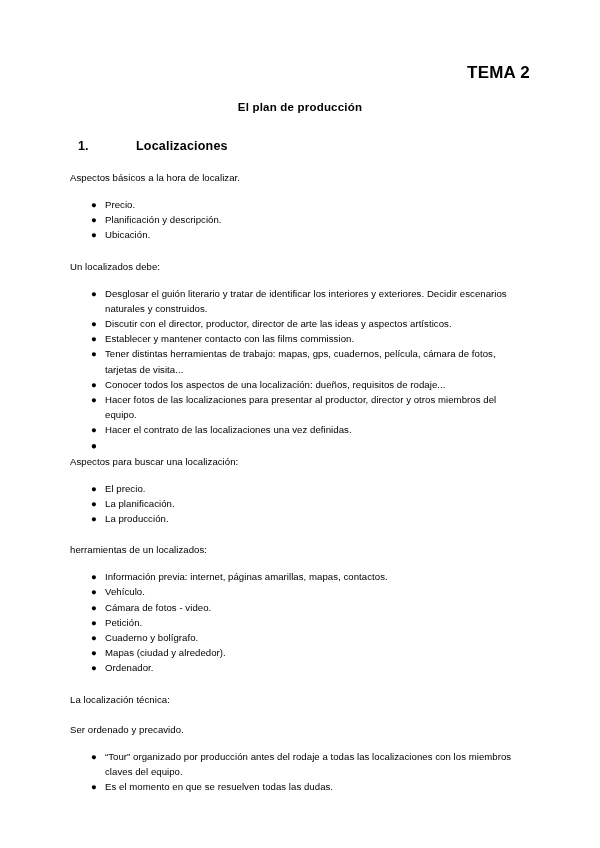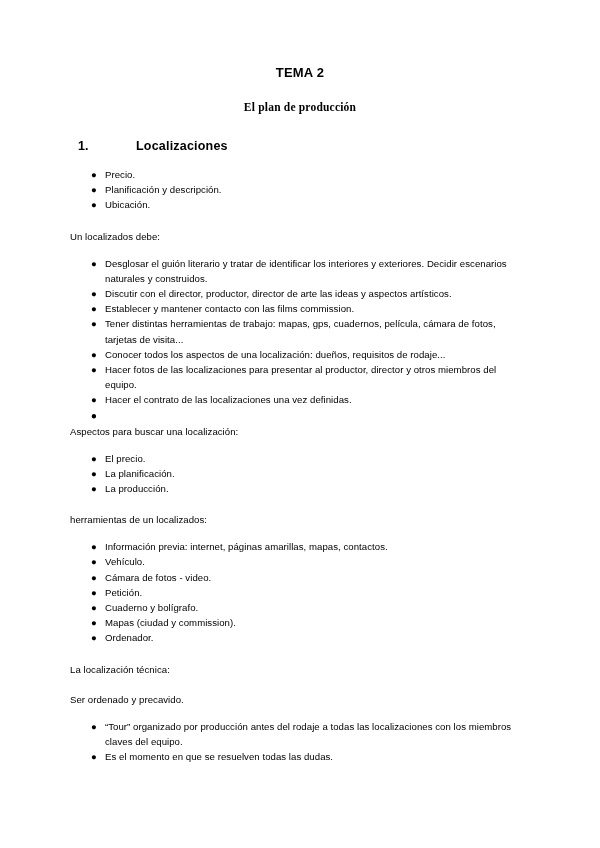--- a/index.html
+++ b/index.html
@@ -16,35 +16,34 @@
   }
   .page {
     position: relative;
     width: 600px;
     height: 848px;
     background: #ffffff;
     box-sizing: border-box;
     padding: 66px 70px 0 70px;
   }
   .doc-title {
-    text-align: center;
-    font-size: 13px;
+    text-align: right;
+    font-size: 17px;
     font-weight: bold;
     letter-spacing: 0.2px;
     margin: 0;
     line-height: 14px;
   }
   .doc-subtitle {
     text-align: center;
     font-size: 11.5px;
     font-weight: bold;
     letter-spacing: 0.2px;
     margin: 20px 0 0 0;
     line-height: 14px;
-    font-family: Liberation Serif, serif;
   }
   .section-heading {
     display: flex;
     align-items: baseline;
     margin: 24px 0 0 0;
     font-size: 12.5px;
     font-weight: bold;
     line-height: 16px;
   }
   .section-num {
@@ -93,20 +92,21 @@
 <div class="page">
 
   <h1 class="doc-title">TEMA 2</h1>
   <h2 class="doc-subtitle">El plan de producción</h2>
 
   <div class="section-heading">
     <span class="section-num">1.</span>
     <span class="section-title">Localizaciones</span>
   </div>
 
+  <p class="para">Aspectos básicos a la hora de localizar.</p>
 
   <ul class="bullets">
     <li>
       <span class="dot">●</span>
       <span>Precio.</span>
     </li>
     <li>
       <span class="dot">●</span>
       <span>Planificación y descripción.</span>
     </li>
@@ -190,21 +190,21 @@
     <li>
       <span class="dot">●</span>
       <span>Petición.</span>
     </li>
     <li>
       <span class="dot">●</span>
       <span>Cuaderno y bolígrafo.</span>
     </li>
     <li>
       <span class="dot">●</span>
-      <span>Mapas (ciudad y commission).</span>
+      <span>Mapas (ciudad y alrededor).</span>
     </li>
     <li>
       <span class="dot">●</span>
       <span>Ordenador.</span>
     </li>
   </ul>
 
   <p class="para">La localización técnica:</p>
 
   <p class="para">Ser ordenado y precavido.</p>

